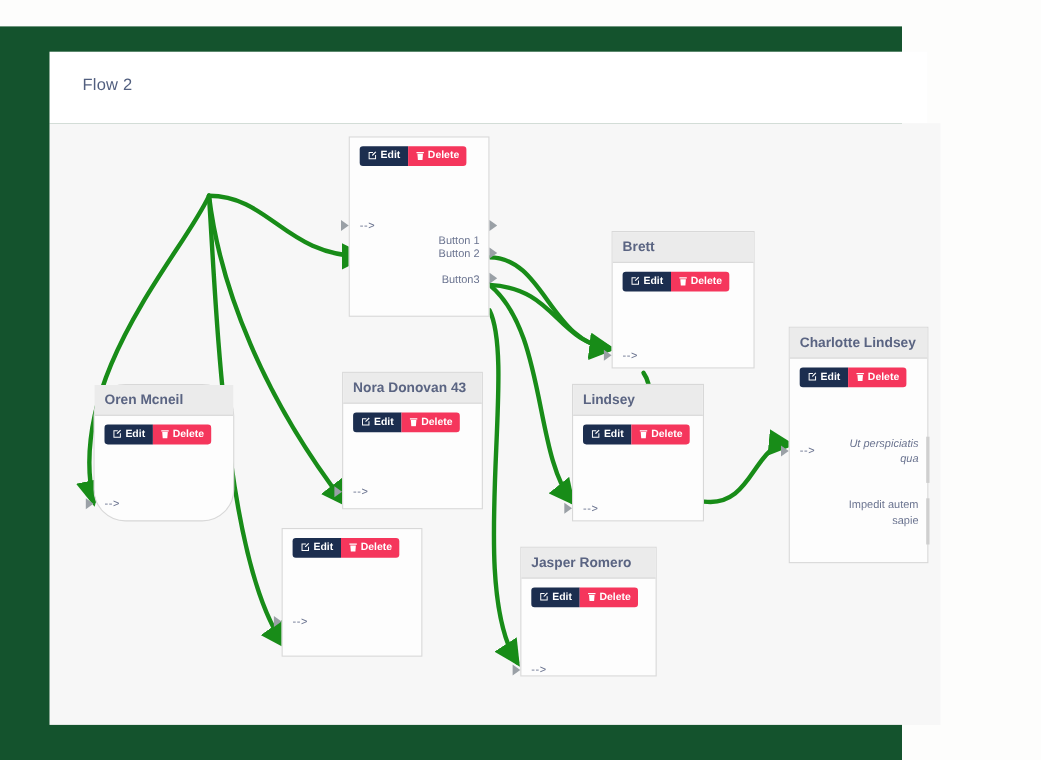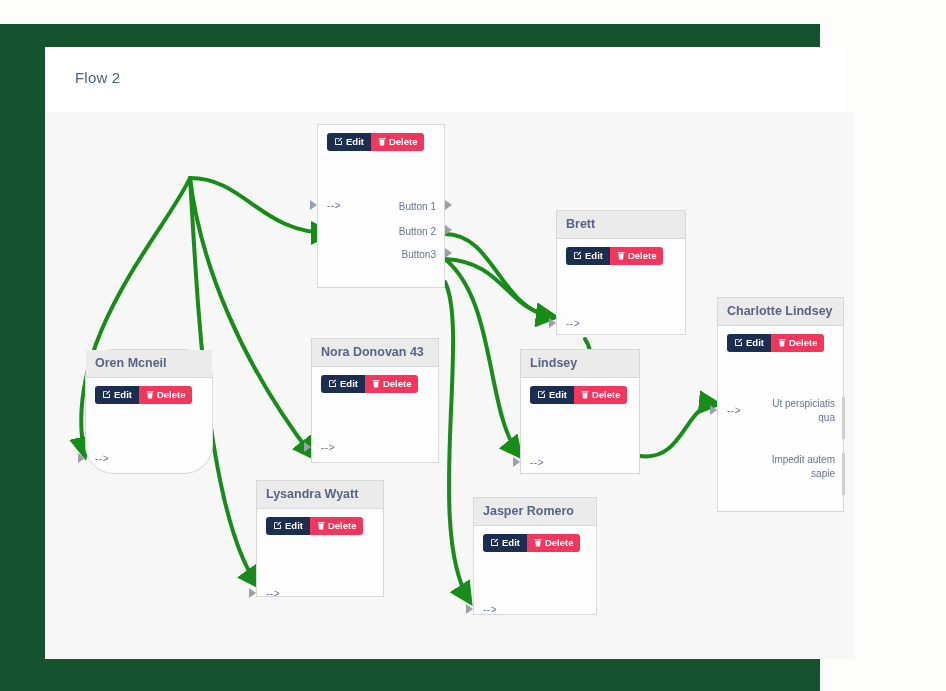--- a/index.html
+++ b/index.html
@@ -198,21 +198,21 @@
             <svg width="8" height="9" viewBox="0 0 14 16">
               <path d="M1 2h12v2H1z" fill="#fff"></path>
               <path d="M2.5 5h9l-.8 10H3.3z" fill="#fff"></path>
             </svg>
             <span>Delete</span>
           </span>
         </div>
         <div class="port-in" style="left:9px; top:75px;">--&gt;</div>
         <div class="port-dot-in" style="left:-8px; top:75px;"></div>
 
-        <div class="port-out" style="top:75px;text-align:right;">Button 1</div>
+        <div class="port-out" style="top:88px;text-align:right;">Button 1</div>
         <div class="port-dot-out" style="right:-8px; top:75px;"></div>
 
         <div class="port-out" style="top:100px;">Button 2</div>
         <div class="port-dot-out" style="right:-8px; top:100px;"></div>
 
         <div class="port-out" style="top:123px;">Button3</div>
         <div class="port-dot-out" style="right:-8px; top:123px;"></div>
       </div>
     </div>
 
@@ -258,21 +258,20 @@
             </svg>
             <span>Delete</span>
           </span>
         </div>
         <div class="port-in" style="left:9px; top:75px;">--&gt;</div>
         <div class="port-dot-in" style="left:-8px; top:75px;"></div>
       </div>
     </div>
 
     <div class="node" style="left:211px; top:368px; width:128px; height:117px;">
-      <div class="node-header">Lysandra Wyatt</div>
       <div class="node-body">
         <div class="btn-row">
           <span class="btn btn-edit">
             <svg width="9" height="9" viewBox="0 0 16 16">
               <path d="M2 2h7v1.6H3.6v8.8h8.8V7H14v7H2z" fill="#fff"></path>
               <path d="M9.2 7.6 14.3 2.5l-1.4-1.4-5.1 5.1-.5 1.9z" fill="#fff"></path>
             </svg>
             <span>Edit</span>
           </span>
           <span class="btn btn-delete">
@@ -375,21 +374,21 @@
             <svg width="8" height="9" viewBox="0 0 14 16">
               <path d="M1 2h12v2H1z" fill="#fff"></path>
               <path d="M2.5 5h9l-.8 10H3.3z" fill="#fff"></path>
             </svg>
             <span>Delete</span>
           </span>
         </div>
         <div class="port-in" style="left:9px; top:79px;">--&gt;</div>
         <div class="port-dot-in" style="left:-8px; top:79px;"></div>
 
-        <div class="port-out" style="top:71px; width:72px;">Ut perspiciatis qua</div>
+        <div class="port-out" style="top:71px; width:72px;font-style:italic;">Ut perspiciatis qua</div>
         <div class="port-bar" style="right:-2px; top:71px; height:42px;"></div>
 
         <div class="port-out" style="top:127px; width:72px;">Impedit autem sapie</div>
         <div class="port-bar" style="right:-2px; top:127px; height:42px;"></div>
       </div>
     </div>
 
   </div>
 </div>
 

